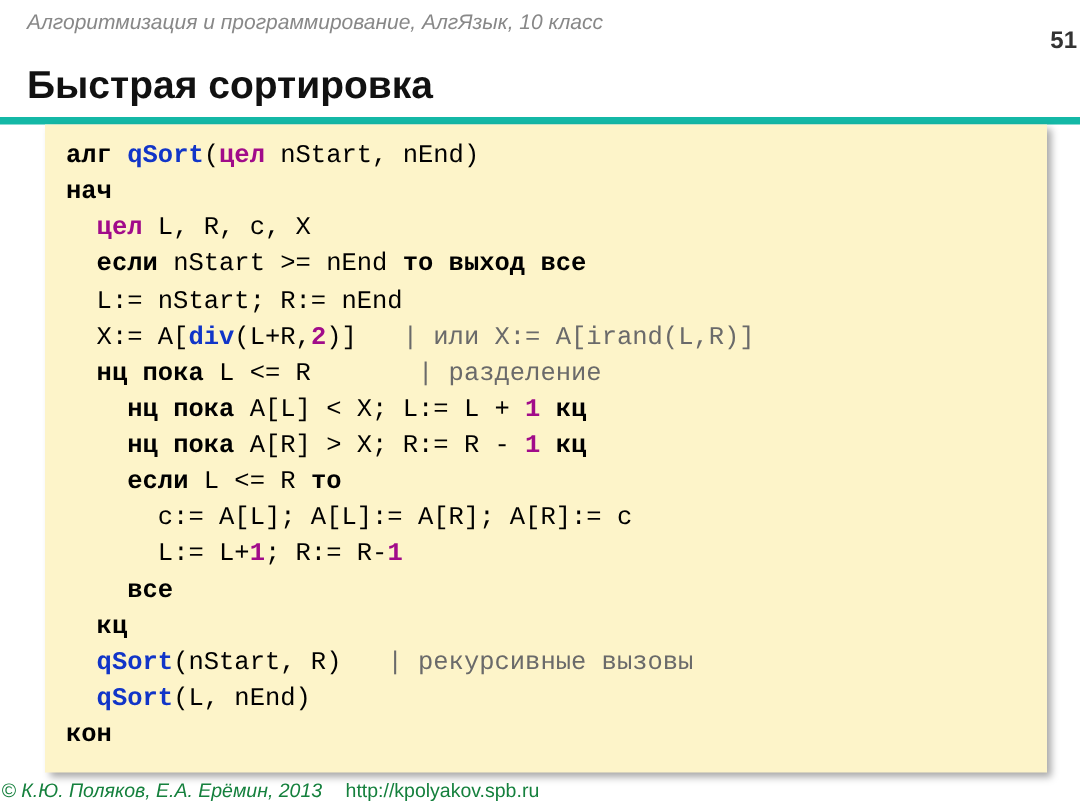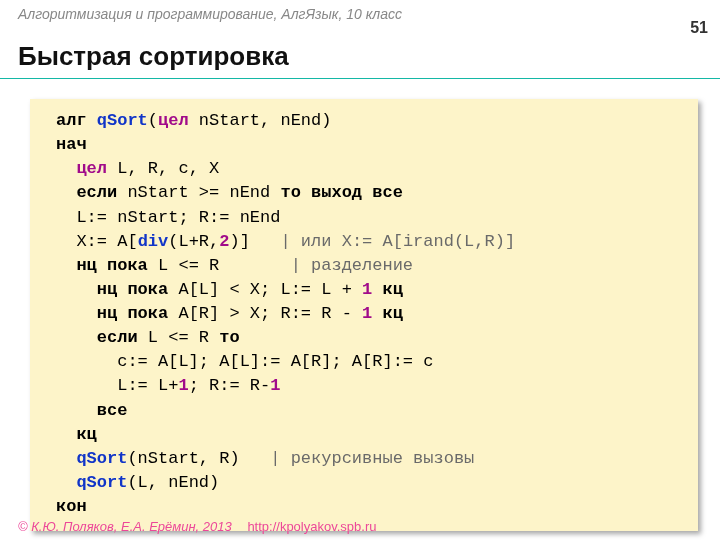--- a/index.html
+++ b/index.html
@@ -9,61 +9,61 @@
     height: 540px;
     background: #ffffff;
     font-family: Arial, sans-serif;
     overflow: hidden;
     position: relative;
   }
   .top-bar {
     color: #888;
     font-style: italic;
     font-size: 14px;
-    padding: 6px 12px 2px 18px;
+    padding: 6px 2px 2px 18px;
     display: flex;
     justify-content: space-between;
     text-align: center;
   }
   .top-bar .page-num {
     font-weight: bold;
     font-style: normal;
     color: #333;
     font-size: 16px;
     margin-top: 13px;
   }
   .title {
     font-size: 26px;
     font-weight: bold;
     padding: 2px 18px 6px 18px;
-    border-bottom: 1px solid #14b8a6;
+    border-bottom: 5px solid #14b8a6;
     color: #111;
   }
   .code-block {
-    margin: 20px 22px 0 30px;
+    margin: 0 22px 0 30px;
     background: #fdf4c9;
     box-shadow: 3px 3px 5px rgba(0,0,0,0.35);
-    padding: 10px 14px 12px 26px;
+    padding: 10px 14px 12px 14px;
     font-family: "Courier New", monospace;
     font-size: 17px;
     line-height: 1.42;
     color: #000;
     white-space: pre;
   }
   .kw   { color: #000; font-weight: bold; }
   .fn   { color: #1135c8; font-weight: bold; }
   .ty   { color: #a10b8a; font-weight: bold; }
   .num  { color: #a10b8a; font-weight: bold; }
   .cmt  { color: #6a6a6a; }
   .footer {
     position: absolute;
     bottom: 6px;
-    left: 18px;
+    left: 1px;
     font-size: 13px;
-    color: #ec4899;
+    color: #15803d;
   }
   .footer .copy { font-style: italic; }
   .footer .url  { margin-left: 12px; }
 </style>
 </head>
 <body>
 
 <div class="top-bar">
   <span>Алгоритмизация и программирование, АлгЯзык, 10 класс</span>
   <span class="page-num">51</span>

